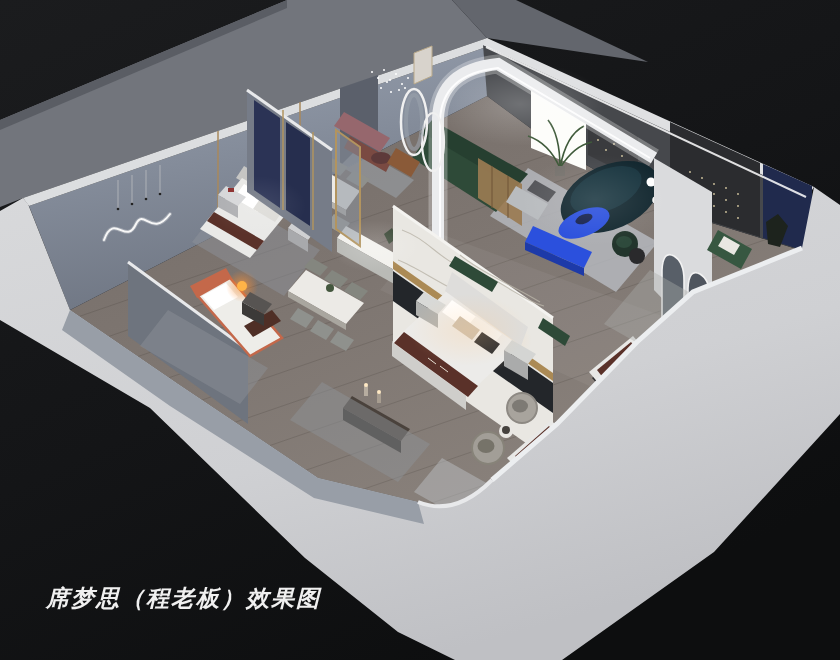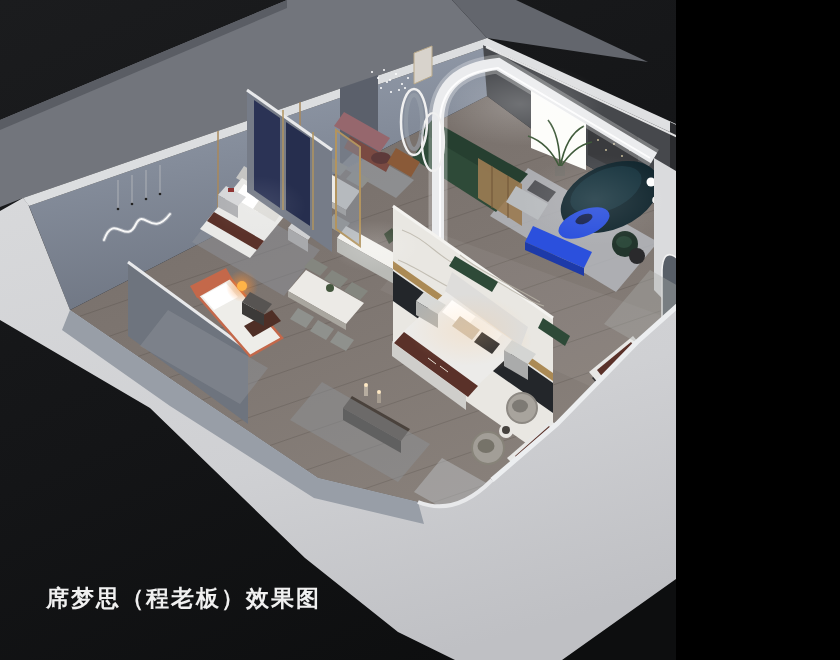--- a/index.html
+++ b/index.html
@@ -1,17 +1,17 @@
 <!DOCTYPE html>
 <html><head>
 <meta charset="utf-8">
 <style>
   html,body{margin:0;padding:0;background:#000;}
-  #stage{position:relative;width:676px;height:660px;overflow:hidden;
-         background:#141517;font-family:"Liberation Sans",sans-serif;}
+  #stage{position:relative;width:840px;height:660px;overflow:hidden;
+         background:#141517;font-family:"Liberation Sans",sans-serif;font-style:italic;}
   #stage svg{position:absolute;left:0;top:0;}
   #caption{position:absolute;left:46px;top:583px;font-size:23px;letter-spacing:2px;
            color:#f0f0f0;font-weight:bold;white-space:nowrap;
            font-family:"Liberation Sans",sans-serif;}
   .noevt{pointer-events:none;}
 </style>
 </head>
 <body>
 
 <div id="stage">

